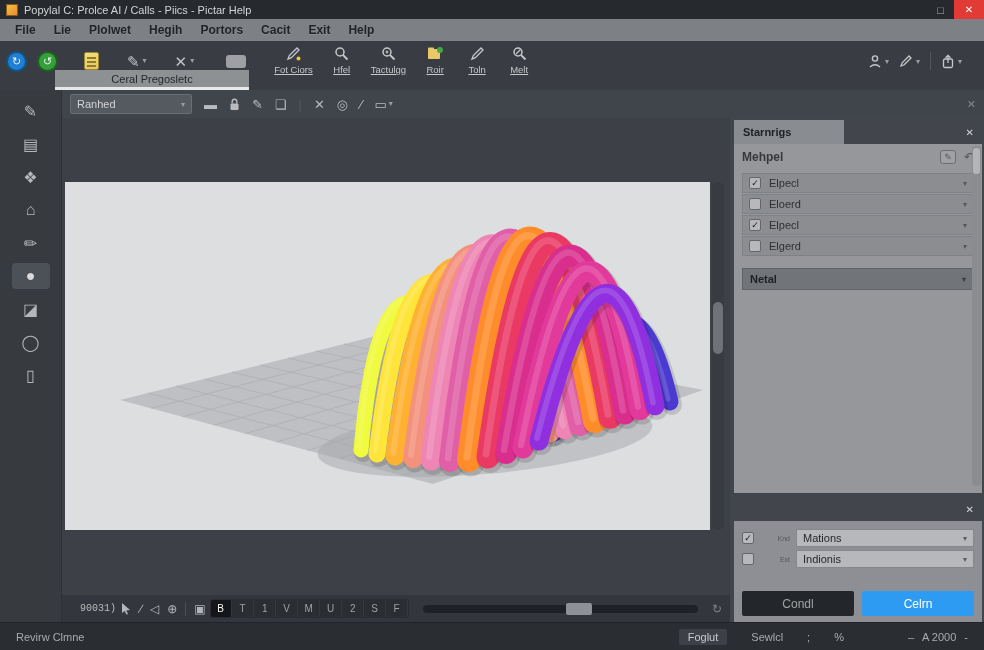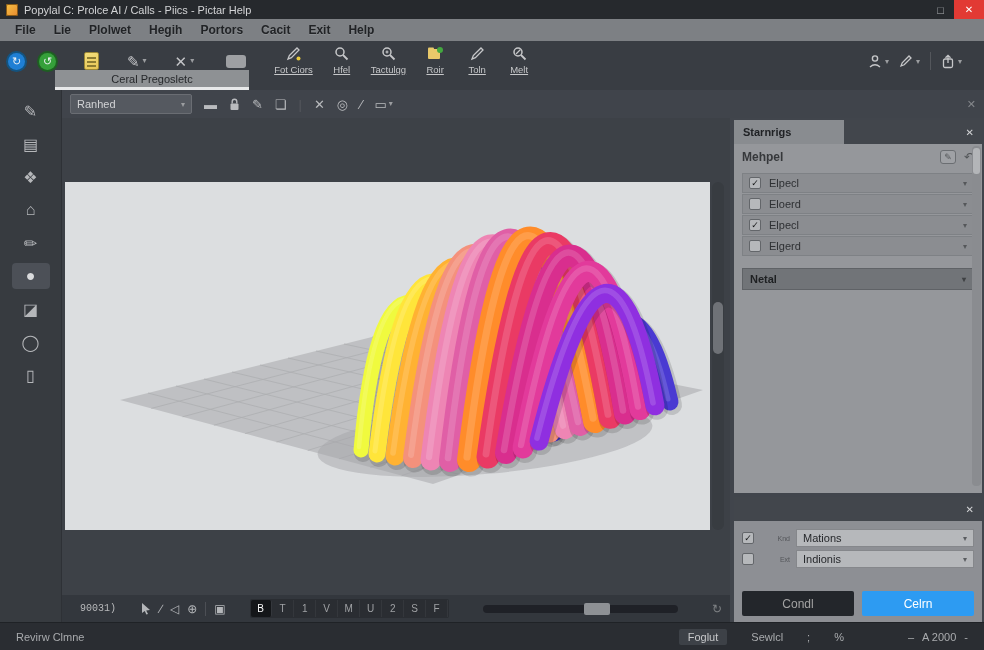--- a/index.html
+++ b/index.html
@@ -52,21 +52,21 @@
   .tb2-close{margin-left:auto;color:#84878b;font-size:11px;}
 
   
   .viewport{position:absolute;left:62px;top:118px;width:668px;height:477px;background:#3d4147;}
   .canvas{position:absolute;left:3px;top:64px;width:645px;height:348px;background:#dcdee0;}
   .canvas svg{display:block;}
   .vscroll{position:absolute;left:650px;top:64px;width:12px;height:348px;background:#383c41;border-radius:6px;}
   .vscroll .thumb{position:absolute;left:1px;top:120px;width:10px;height:52px;background:#6f7control277;background:#6f7277;border-radius:5px;}
 
   
-  .vbottom{position:absolute;left:62px;top:595px;width:668px;height:27px;background:#33373d;display:flex;align-items:center;padding:0 8px;gap:24px;}
+  .vbottom{position:absolute;left:62px;top:595px;width:668px;height:27px;background:#33373d;display:flex;align-items:center;padding:0 8px;gap:4px;}
   .vb-counter{color:#b8b9bb;font-size:10px;font-family:"Liberation Mono",monospace;margin-left:10px;}
   .vb-icons{display:flex;align-items:center;gap:8px;color:#b4b6b9;font-size:12px;}
   .vb-sep{width:1px;height:14px;background:#4c4f55;}
   .letter-strip{display:flex;align-items:center;background:#2a2d32;border-radius:2px;padding:1px;gap:1px;}
   .toggle-btn{width:21px;height:17px;display:flex;align-items:center;justify-content:center;color:#9fa1a4;font-size:10px;border-right:1px solid #34373c;}
   .toggle-btn.active{background:#141619;color:#fff;border-radius:2px;}
   .slider{flex:1;height:8px;background:#1f2127;border-radius:4px;position:relative;margin:0 10px;}
   .slider-thumb{position:absolute;top:-2px;width:26px;height:12px;background:#8e9195;border-radius:2px;}
   .vb-rotate{color:#7e8184;font-size:12px;}
 

